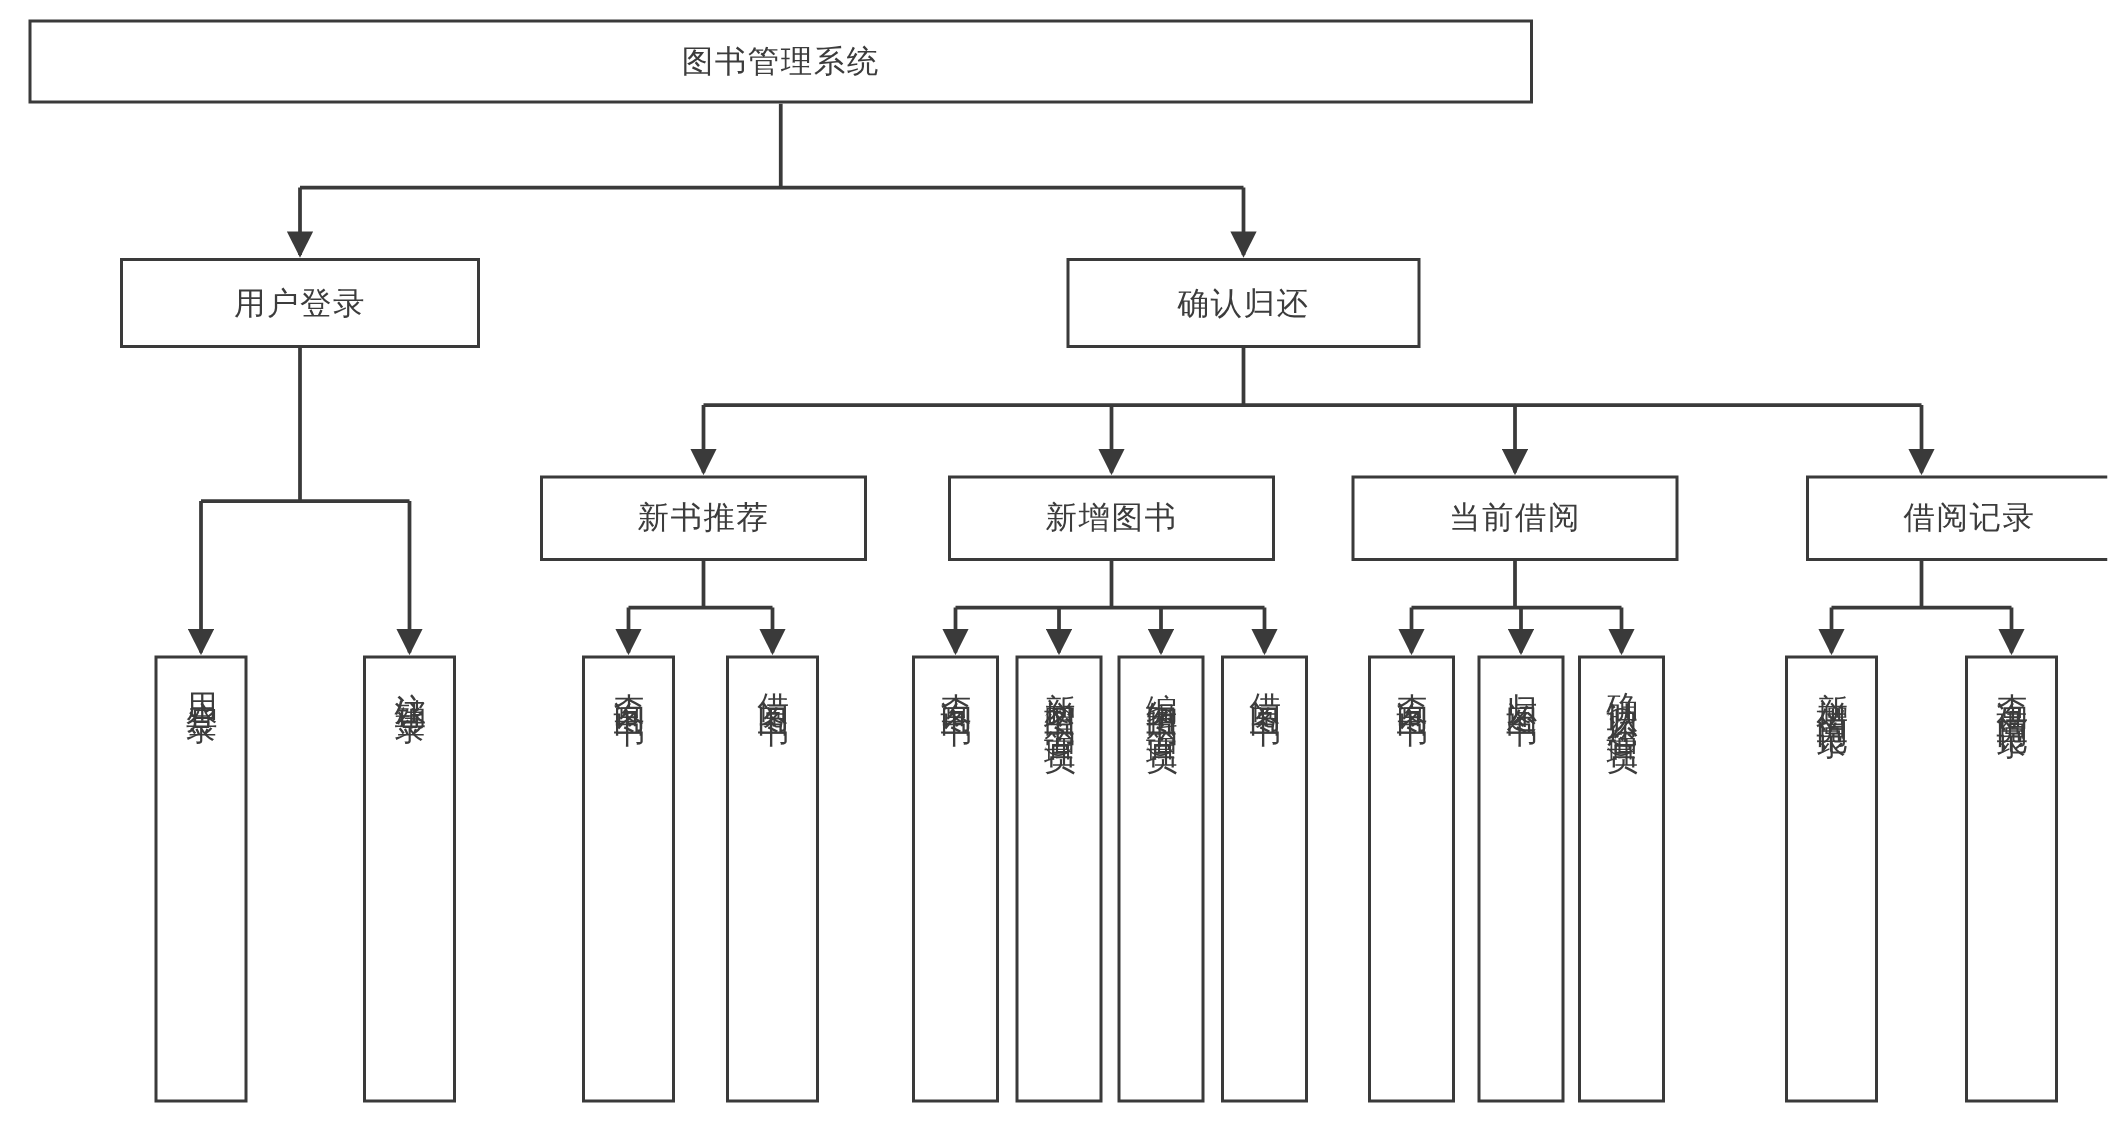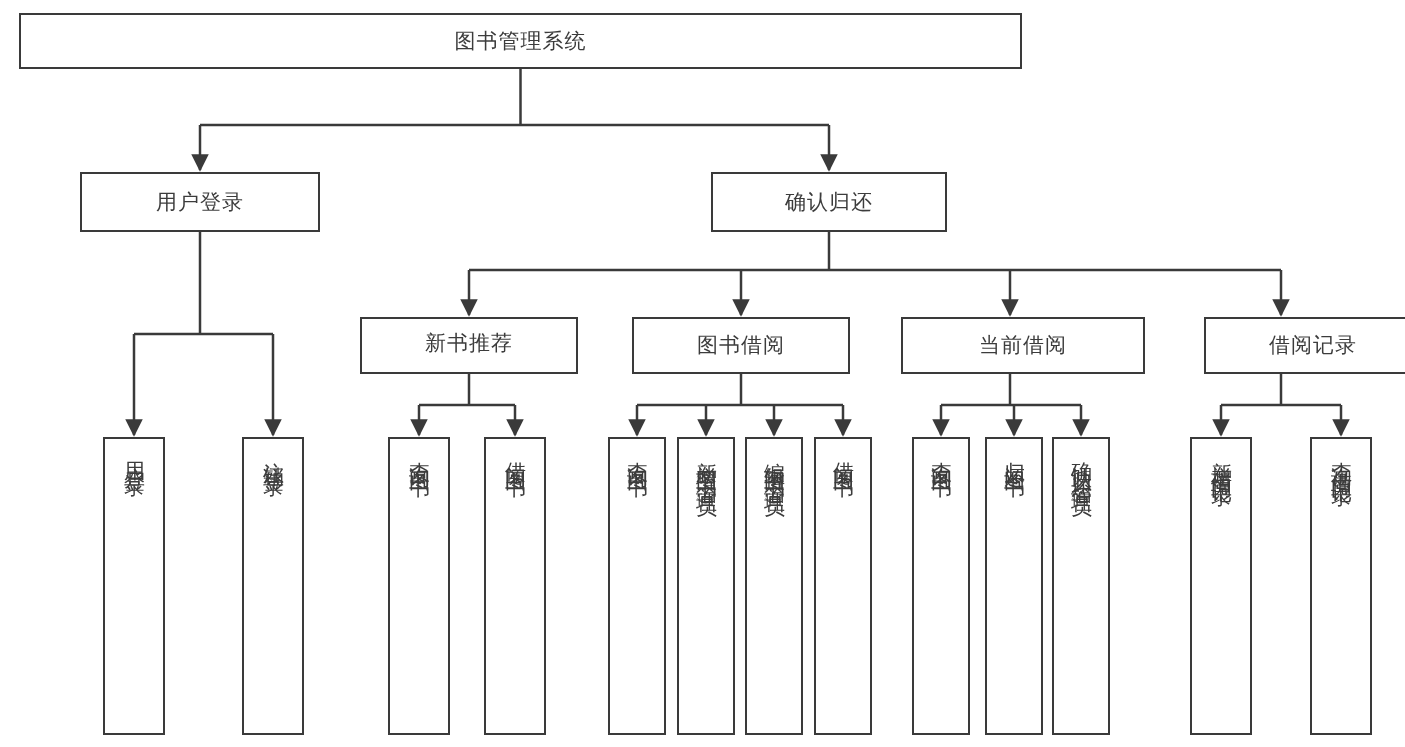--- a/index.html
+++ b/index.html
@@ -115,27 +115,27 @@
   <div id="node-layer">
       <div class="node horiz" style="left: 19px; top: 13px; width: 1003px; height: 56px;">
         <span class="node-label">图书管理系统</span>
       </div>
       <div class="node horiz" style="left: 80px; top: 172px; width: 240px; height: 60px;">
         <span class="node-label">用户登录</span>
       </div>
       <div class="node horiz" style="left: 711px; top: 172px; width: 236px; height: 60px;">
         <span class="node-label">确认归还</span>
       </div>
-      <div class="node horiz" style="left: 360px; top: 317px; width: 218px; height: 57px; font-family: Liberation Mono, monospace;">
+      <div class="node horiz" style="left: 360px; top: 317px; width: 218px; height: 57px;">
         <span class="node-label">新书推荐</span>
       </div>
       <div class="node horiz" style="left: 632px; top: 317px; width: 218px; height: 57px;">
-        <span class="node-label">图书借阅</span>
+        <span class="node-label">新增图书</span>
       </div>
-      <div class="node horiz" style="left: 901px; top: 317px; width: 244px; height: 57px;">
+      <div class="node horiz" style="left: 901px; top: 317px; width: 218px; height: 57px;">
         <span class="node-label">当前借阅</span>
       </div>
       <div class="node horiz" style="left: 1204px; top: 317px; width: 218px; height: 57px;">
         <span class="node-label">借阅记录</span>
       </div>
       <div class="node vert" style="left: 103px; top: 437px; width: 62px; height: 298px;">
         <span class="node-label">用户登录</span>
       </div>
       <div class="node vert" style="left: 242px; top: 437px; width: 62px; height: 298px;">
         <span class="node-label">注销登录</span>

